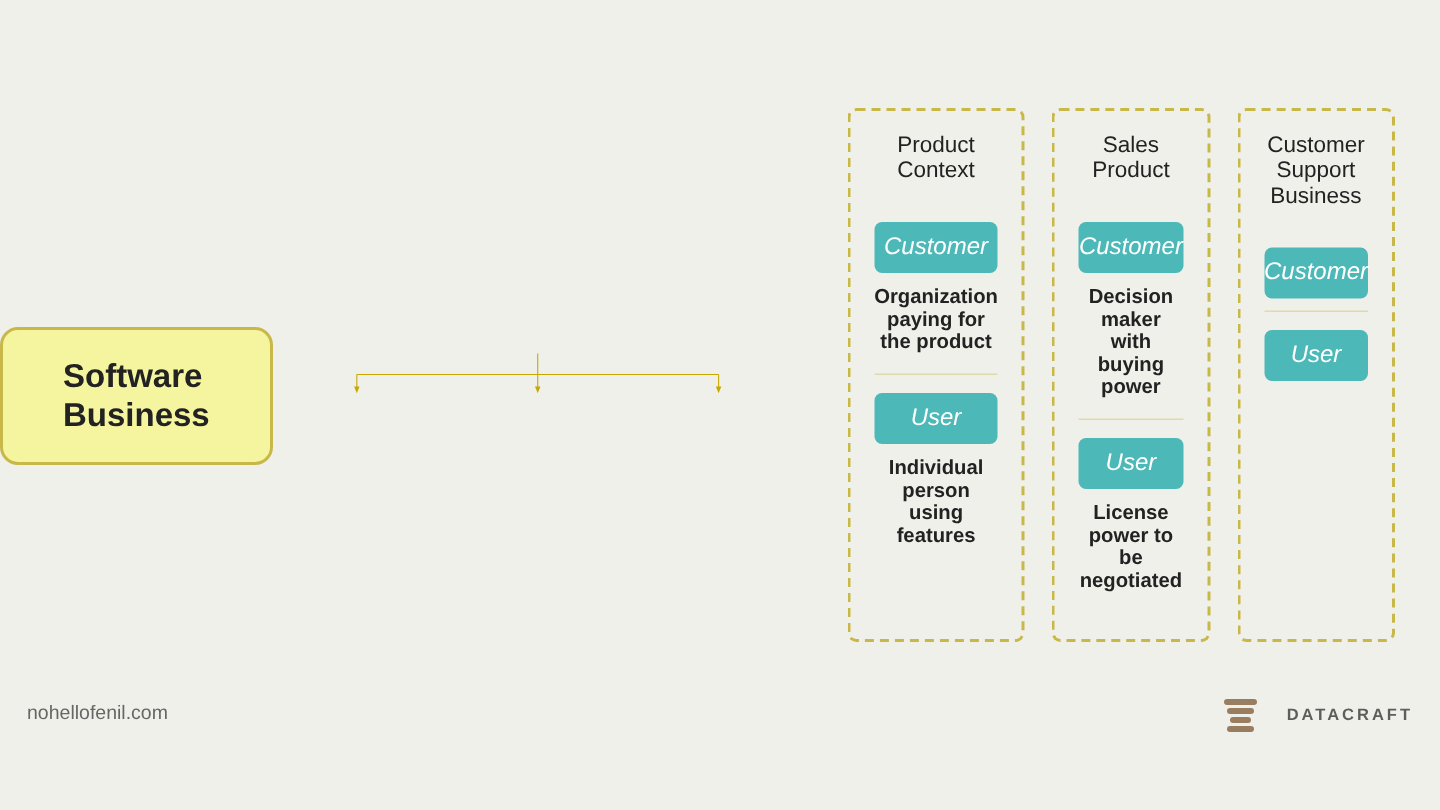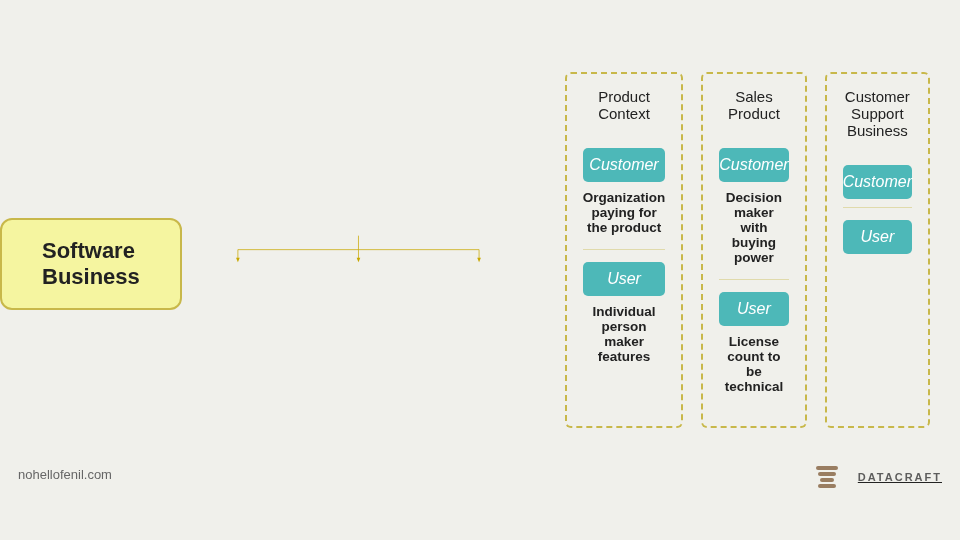--- a/index.html
+++ b/index.html
@@ -112,21 +112,20 @@
 
     
     .watermark {
       position: absolute;
       bottom: 12px;
       right: 18px;
       display: flex;
       align-items: center;
       gap: 20px;
       opacity: 0.85;
-      text-decoration: underline;
     }
     .watermark-icon {
       display: flex;
       flex-direction: column;
       align-items: center;
       gap: 2px;
     }
     .watermark-icon .bar {
       background: #8b6a4a;
       border-radius: 2px;
@@ -189,30 +188,30 @@
   </div>
 
   <div class="columns-wrapper">
 
     <div class="column">
       <div class="column-title">Product Context</div>
       <div class="role-badge">Customer</div>
       <div class="role-description">Organization paying for the product</div>
       <div class="divider-row"></div>
       <div class="role-badge">User</div>
-      <div class="role-description">Individual person maker features</div>
+      <div class="role-description">Individual person using features</div>
     </div>
 
     <div class="column">
       <div class="column-title">Sales Product</div>
       <div class="role-badge">Customer</div>
       <div class="role-description">Decision maker with buying power</div>
       <div class="divider-row"></div>
       <div class="role-badge">User</div>
-      <div class="role-description">License count to be technical</div>
+      <div class="role-description">License power to be negotiated</div>
     </div>
 
     <div class="column">
       <div class="column-title">Customer Support Business</div>
       <div class="role-badge">Customer</div>
       <div class="divider-row"></div>
       <div class="role-badge">User</div>
     </div>
 
   </div>

